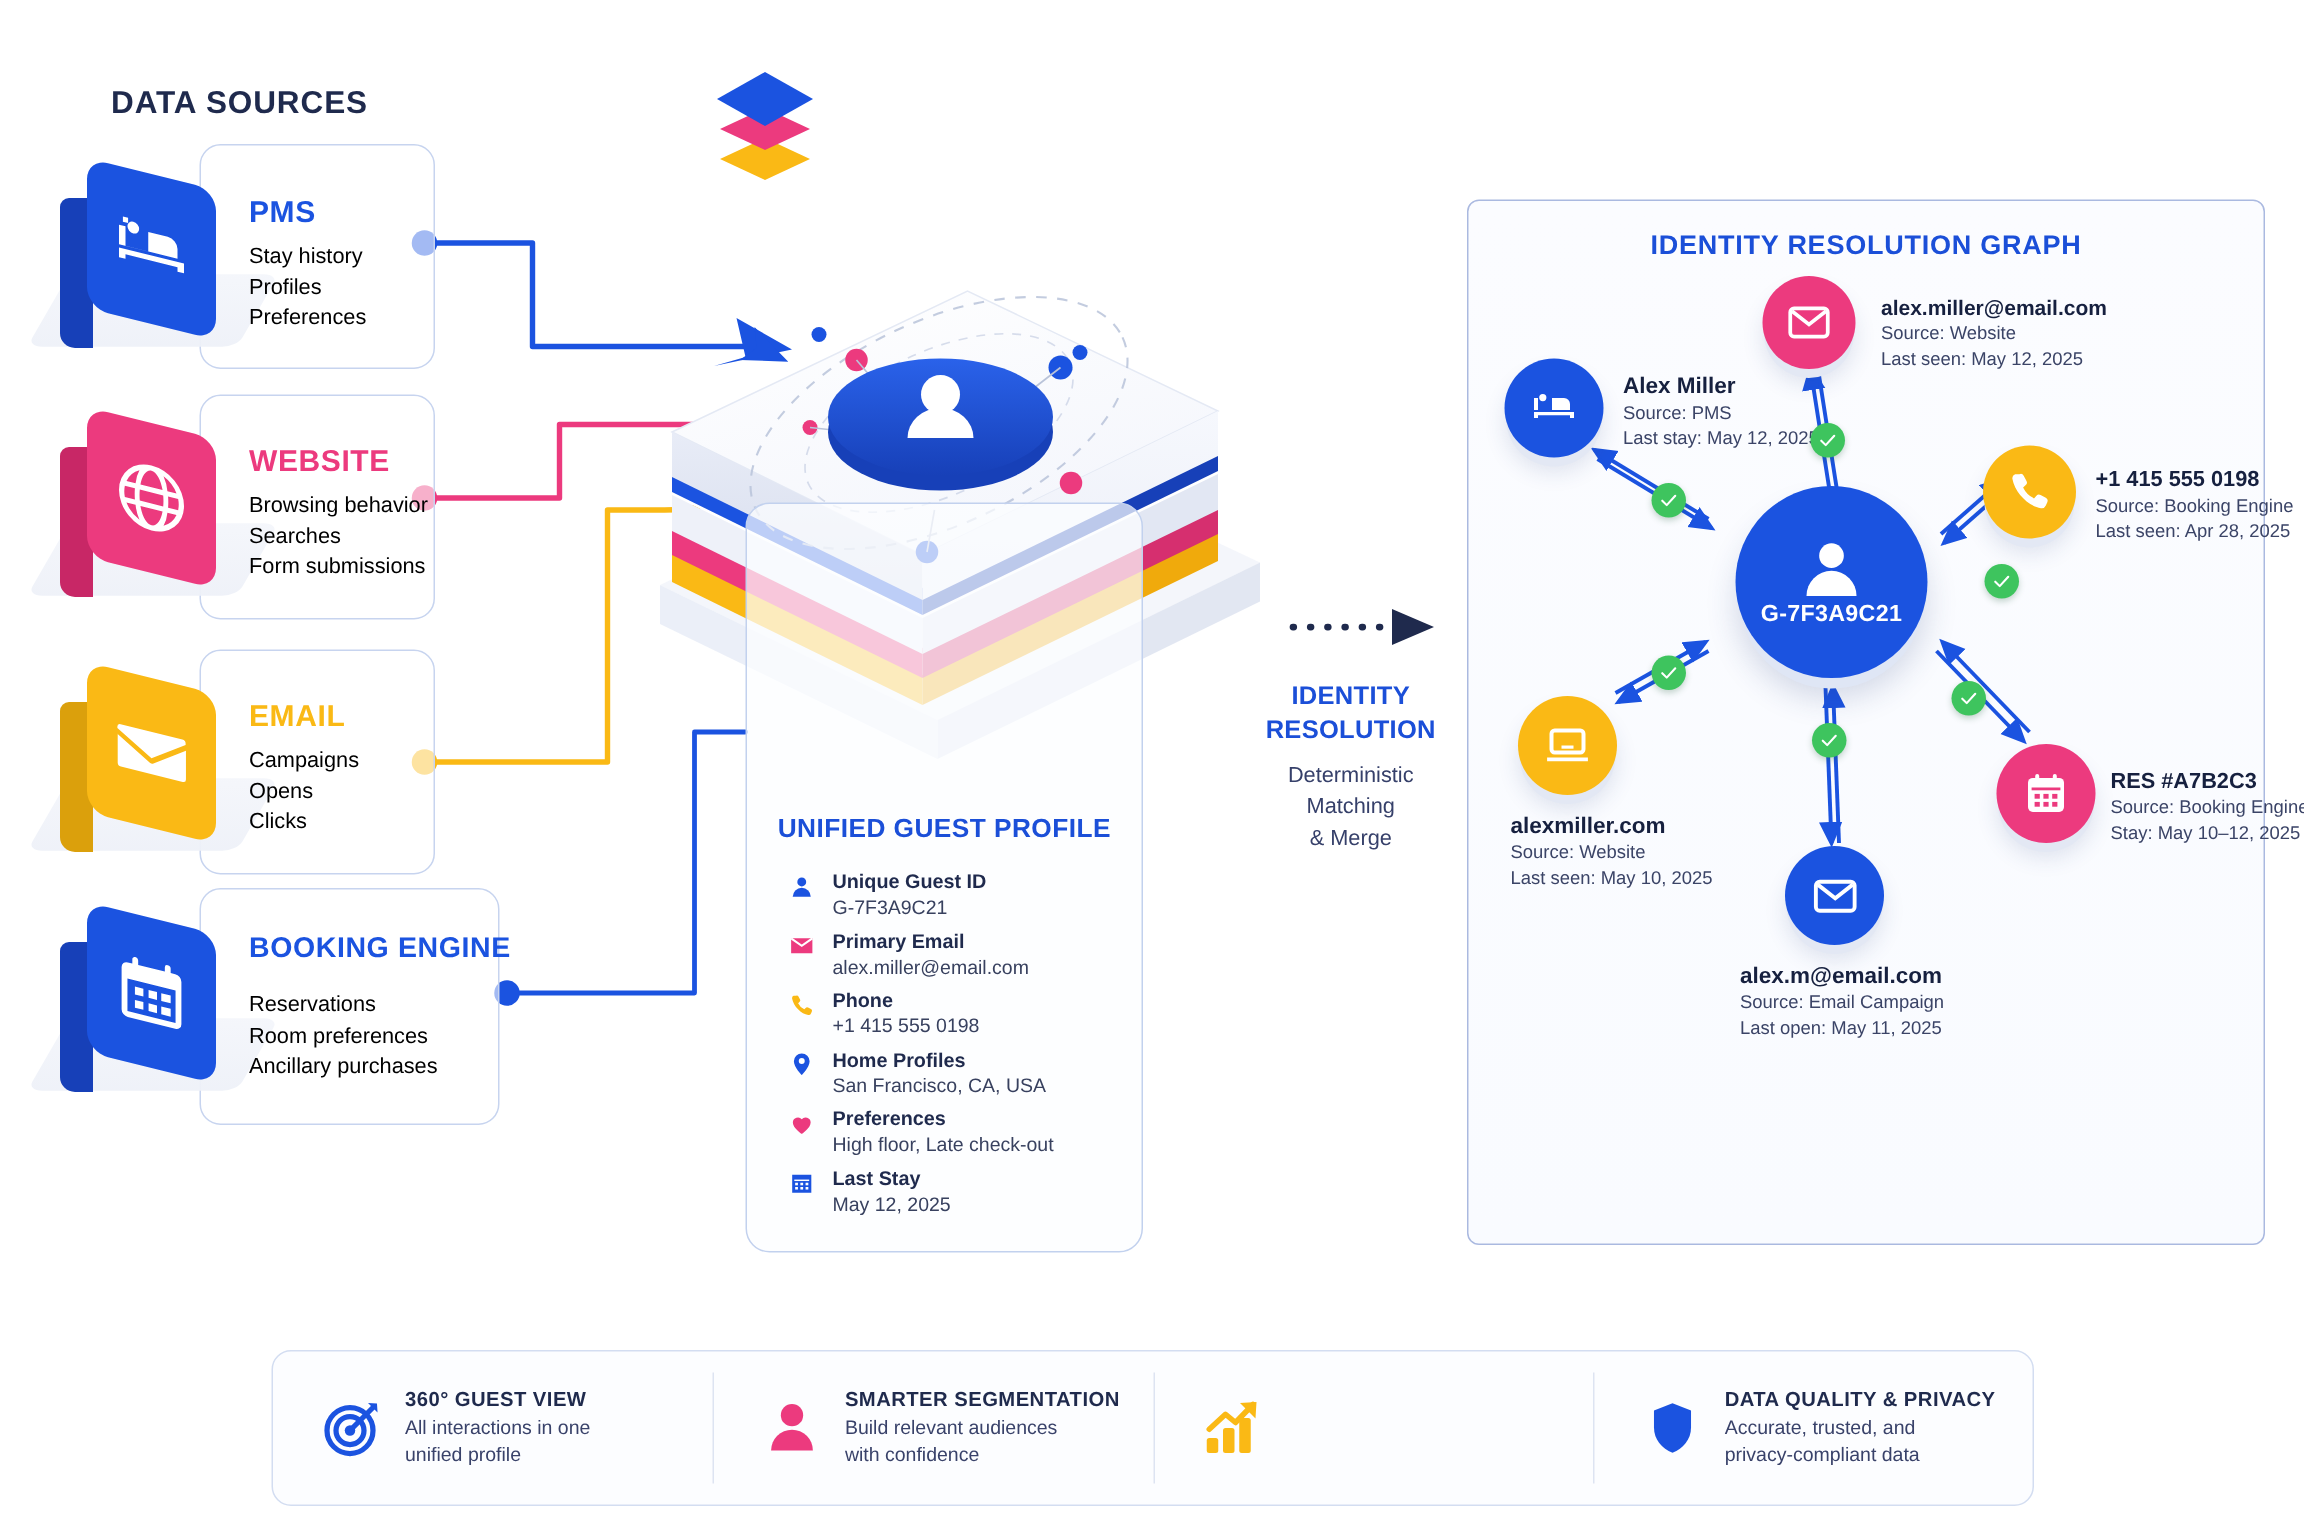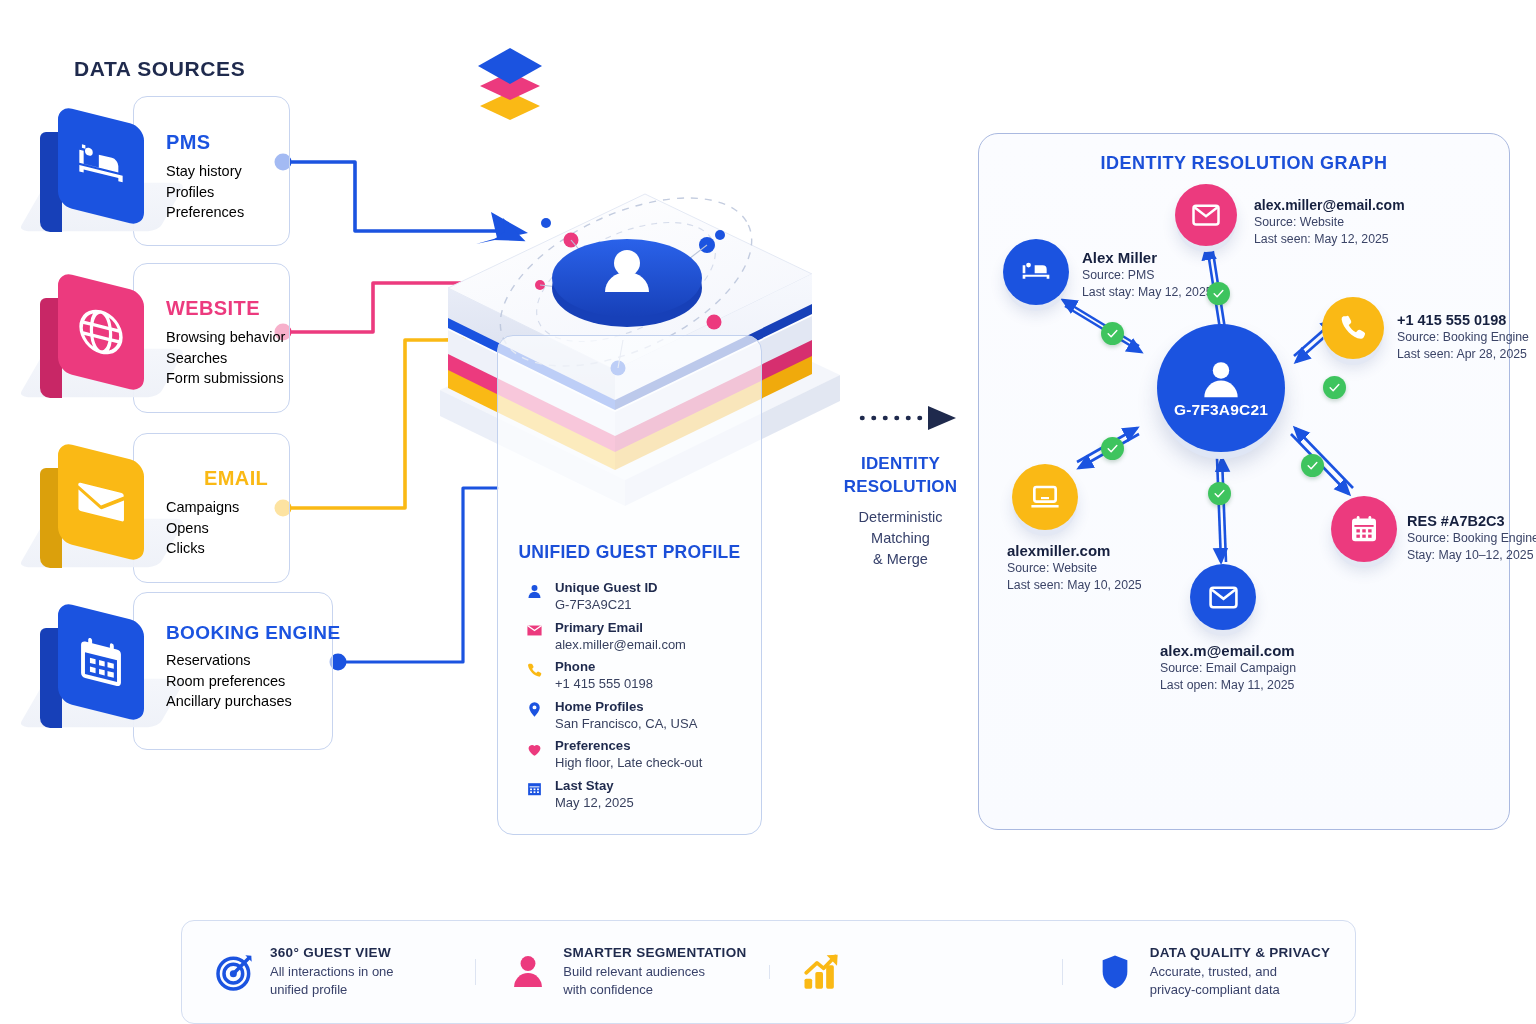--- a/index.html
+++ b/index.html
@@ -71,21 +71,21 @@
   .ugp-lbl { font-size:13.2px; font-weight:bold; color:#1f2a4d; line-height:16px; }
   .ugp-val { font-size:13px; color:#38415f; line-height:17px; }
 
   
   .ir-title{ font-size:17px; font-weight:bold; color:#1b4fd8; line-height:23px; text-align:center; letter-spacing:.2px;}
   .ir-sub  { font-size:14.5px; color:#36406a; line-height:21px; text-align:center;}
 
   
   .irg-panel{
     position:absolute; left:978px; top:133px; width:532px; height:697px;
-    border:1.6px solid #aab9e0; border-radius:20px;
+    border:1.6px solid #aab9e0; border-radius:8px;
     background:linear-gradient(180deg,#fbfcff 0%,#f9fbff 100%);
   }
   .irg-title{
     position:absolute; top:19px; left:0; width:100%; text-align:center;
     font-size:18px; font-weight:bold; color:#1b4fd8; letter-spacing:.5px;
   }
   .node{
     position:absolute; border-radius:50%;
     display:flex; align-items:center; justify-content:center;
     box-shadow:0 7px 0 -1px #e3e8f4, 0 10px 14px rgba(40,60,120,.13);
@@ -100,23 +100,23 @@
   .nlabel-s{ font-size:12.3px; color:#3b4467; line-height:17px; white-space:nowrap; }
   .check{
     position:absolute; width:23px; height:23px; border-radius:50%;
     background:#3ec45e; display:flex; align-items:center; justify-content:center;
     box-shadow:0 2px 4px rgba(30,90,50,.25);
   }
   .check svg{ width:13px; height:13px; fill:none; stroke:#fff; stroke-width:2.6; stroke-linecap:round; stroke-linejoin:round;}
 
   
   .ben-bar{
-    position:absolute; left:181px; top:920px; width:1175px; height:104px;
+    position:absolute; left:181px; top:900px; width:1175px; height:104px;
     border:1.3px solid #d3ddf1; border-radius:13px; background:#fcfdff;
-    display:flex; align-items:center;
+    display:flex; 
   }
   .ben-item{ flex:1; display:flex; gap:14px; align-items:center; padding:0 0 0 32px; position:relative;}
   .ben-item + .ben-item::before{
     content:""; position:absolute; left:0; top:14px; bottom:14px; width:1px; background:#dde4f2;
   }
   .ben-ic{ width:42px; height:42px; flex:0 0 42px; display:flex; align-items:center; justify-content:center;}
   .ben-ttl{ font-size:13.5px; font-weight:bold; color:#1f2a4d; letter-spacing:.3px; margin-bottom:3px;}
   .ben-sub{ font-size:13px; color:#39426a; line-height:18px;}
 </style>
 </head>
@@ -200,41 +200,41 @@
   <div class="iso-wrap" style="left:40px; top:452px;">
     <div class="iso-shadow"></div>
     <div class="iso-side" style="background:#dba00c;"></div>
     <div class="iso-face" style="background:#fab915;">
       <svg viewBox="0 0 24 24">
           <path d="M2.5 5.5h19a1 1 0 0 1 1 1v.4L12 13.6 1.5 6.9v-.4a1 1 0 0 1 1-1zm-1 3.2 10 6.4a1 1 0 0 0 1.1 0l10-6.4v8.8a1 1 0 0 1-1 1h-19a1 1 0 0 1-1-1V8.7z"></path>
         </svg>
     </div>
   </div>
   <div class="abs" style="left:166px; top:467px;">
-    <div class="ds-title" style="color:#fab915;margin-left:38px;">EMAIL</div>
+    <div class="ds-title" style="color:#fab915;">EMAIL</div>
     <div style="margin-top:7px;">
       <div class="ds-line">Campaigns</div>
       <div class="ds-line">Opens</div>
       <div class="ds-line">Clicks</div>
     </div>
   </div>
 
   <div class="ds-card" style="left:133px; top:592px; width:200px; height:158px;"></div>
   <div class="iso-wrap" style="left:40px; top:612px;">
     <div class="iso-shadow"></div>
     <div class="iso-side" style="background:#1740b8;"></div>
     <div class="iso-face" style="background:#1b53e0;">
       <svg viewBox="0 0 24 24">
           <path d="M7 2.2c.5 0 .9.4.9.9v1.3h8.2V3.1a.9.9 0 1 1 1.8 0v1.3h1.4a1.9 1.9 0 0 1 1.9 1.9v13a1.9 1.9 0 0 1-1.9 1.9H4.7a1.9 1.9 0 0 1-1.9-1.9v-13a1.9 1.9 0 0 1 1.9-1.9h1.4V3.1c0-.5.4-.9.9-.9zM4.6 9.4v10h14.8v-10H4.6zm2.3 1.9h2.6v2.4H6.9v-2.4zm4.2 0h2.6v2.4h-2.6v-2.4zm4.2 0h2.6v2.4H15v-2.4zM6.9 15.4h2.6v2.4H6.9v-2.4zm4.2 0h2.6v2.4h-2.6v-2.4zm4.2 0h2.6v2.4H15v-2.4z"></path>
         </svg>
     </div>
   </div>
   <div class="abs" style="left:166px; top:622px;">
     <div class="ds-title" style="color:#1b53e0; font-size:19px;">BOOKING ENGINE</div>
-    <div style="margin-top:6px;">
+    <div style="margin-top:16px;">
       <div class="ds-line">Reservations</div>
       <div class="ds-line">Room preferences</div>
       <div class="ds-line">Ancillary purchases</div>
     </div>
   </div>
 
   <div class="abs" style="left:474px; top:44px;">
     <svg width="72" height="78" viewBox="0 0 72 78">
       <path d="M36 48 L66 62 L36 76 L6 62 Z" fill="#fab915"></path>
       <path d="M36 28 L66 42 L36 56 L6 42 Z" fill="#ec3a7e"></path>

